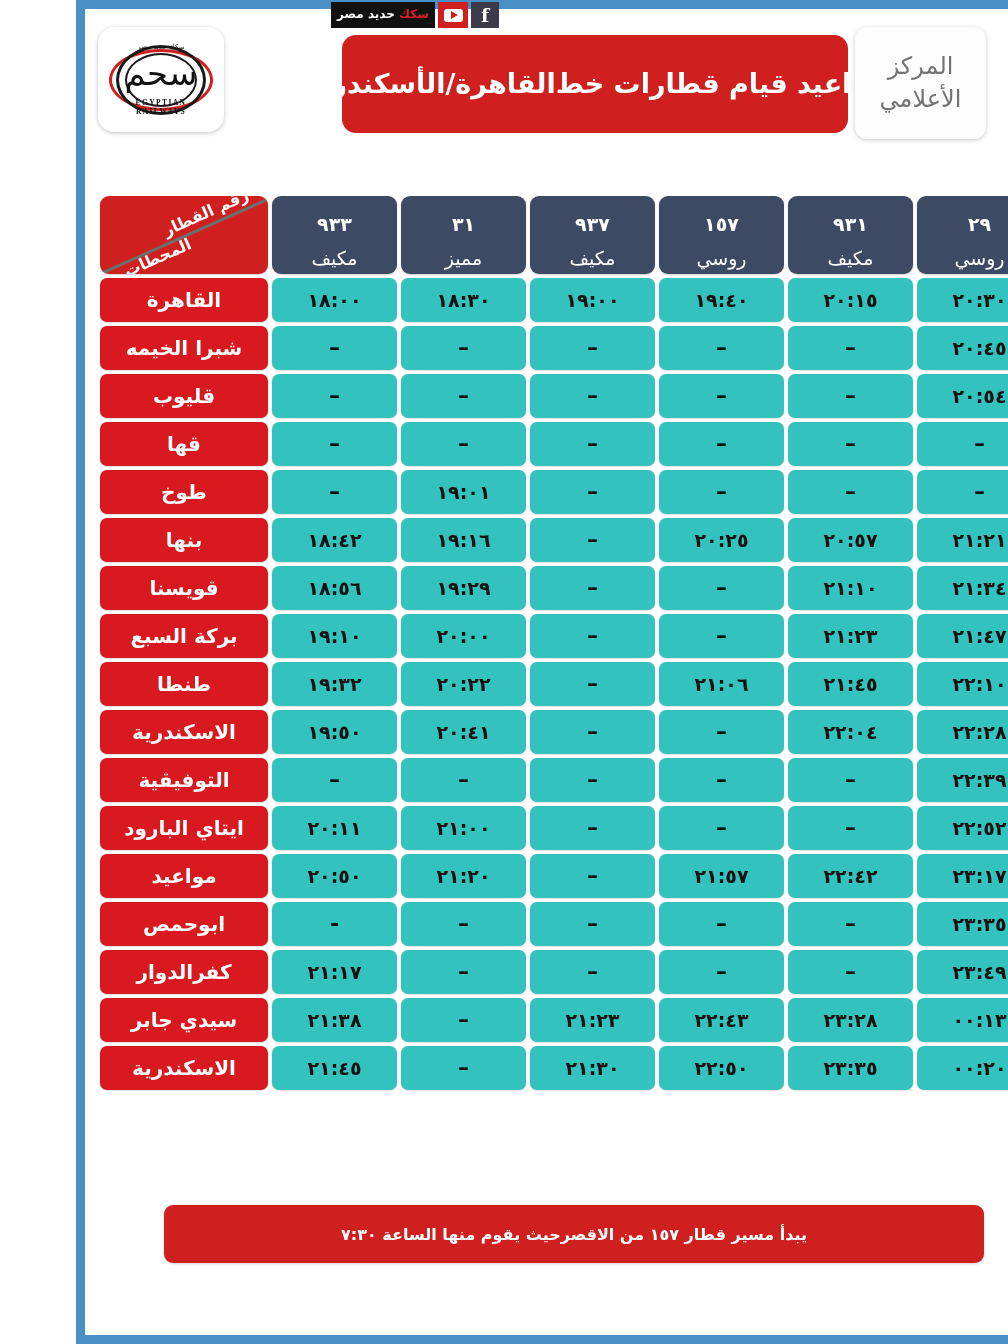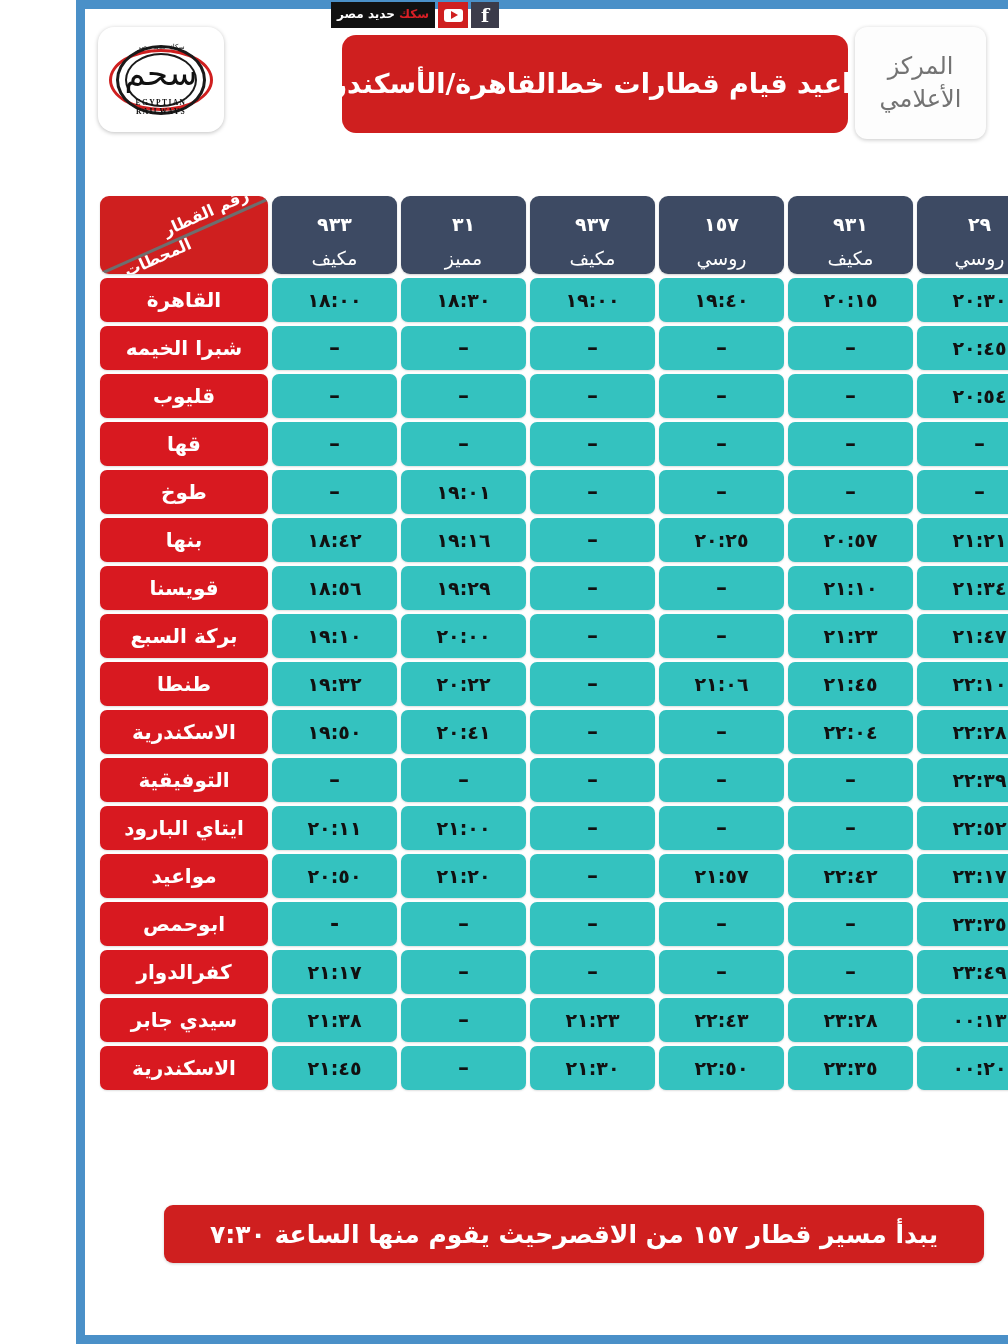--- a/index.html
+++ b/index.html
@@ -314,21 +314,21 @@
   
   .footer-note {
     position: absolute;
     left: 88px;
     top: 1205px;
     width: 820px;
     height: 58px;
     background: #cf1f1f;
     border-radius: 9px;
     color: #ffffff;
-    font-size: 25px;
+    font-size: 16px;
     font-weight: bold;
     display: flex;
     align-items: center;
     justify-content: center;
     box-shadow: 0 1px 3px rgba(0,0,0,0.18);
     letter-spacing: -0.2px;
     text-align: center;
   }
 </style>
 </head>

